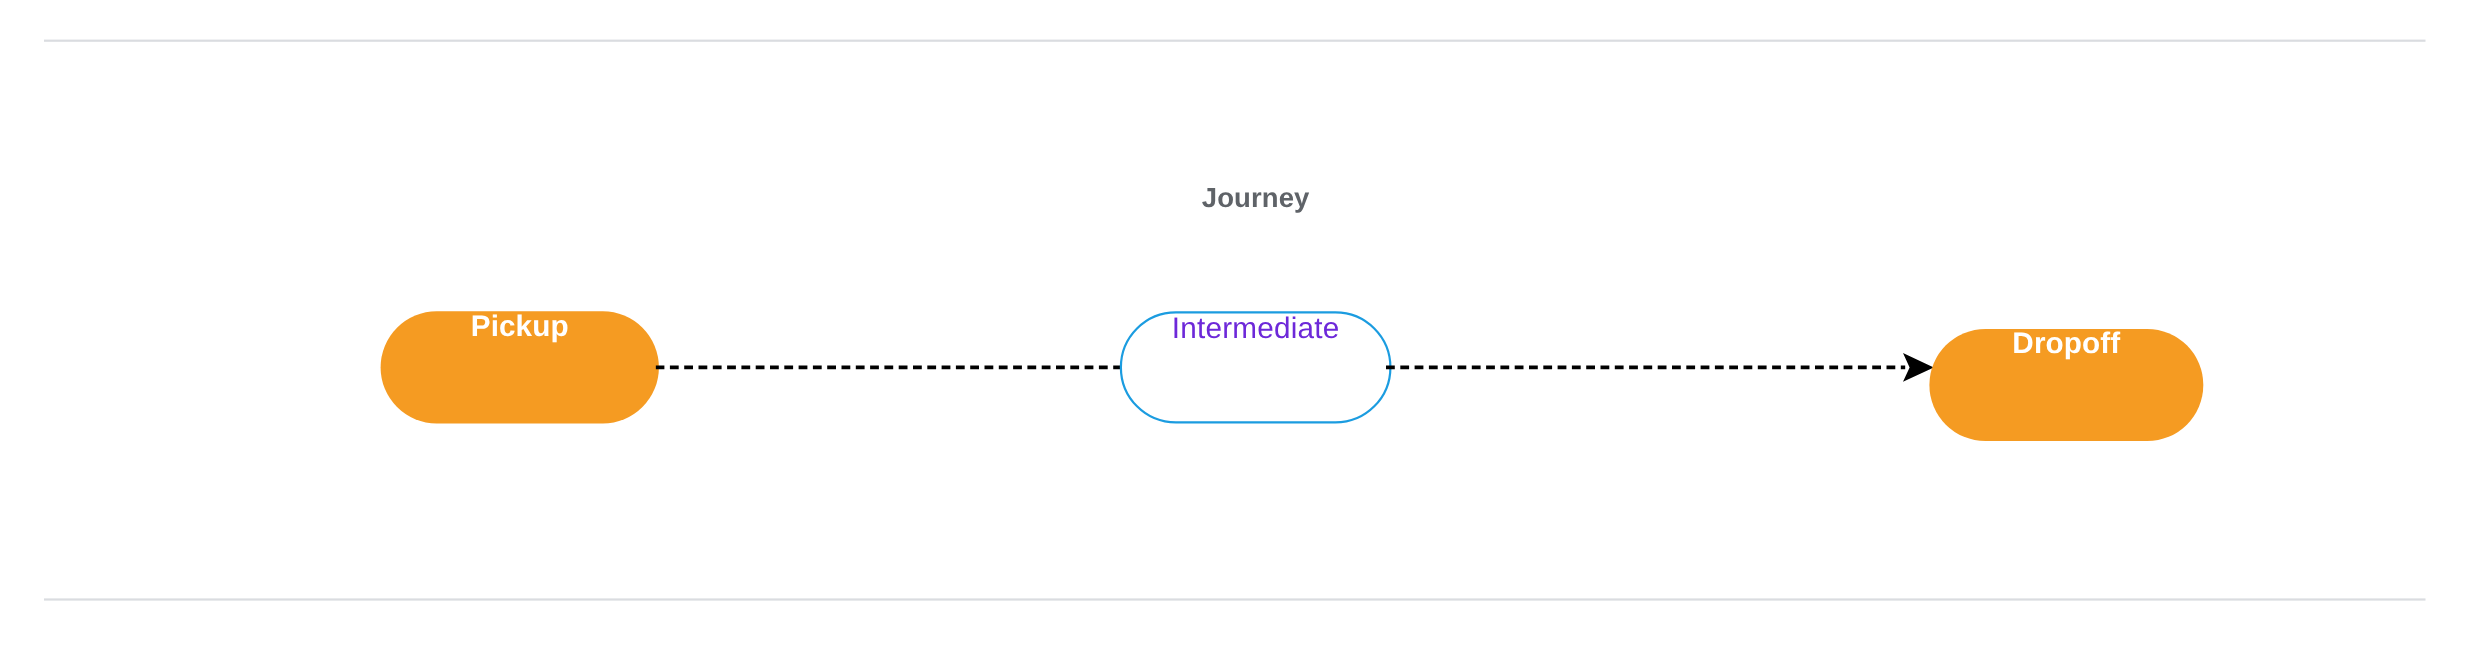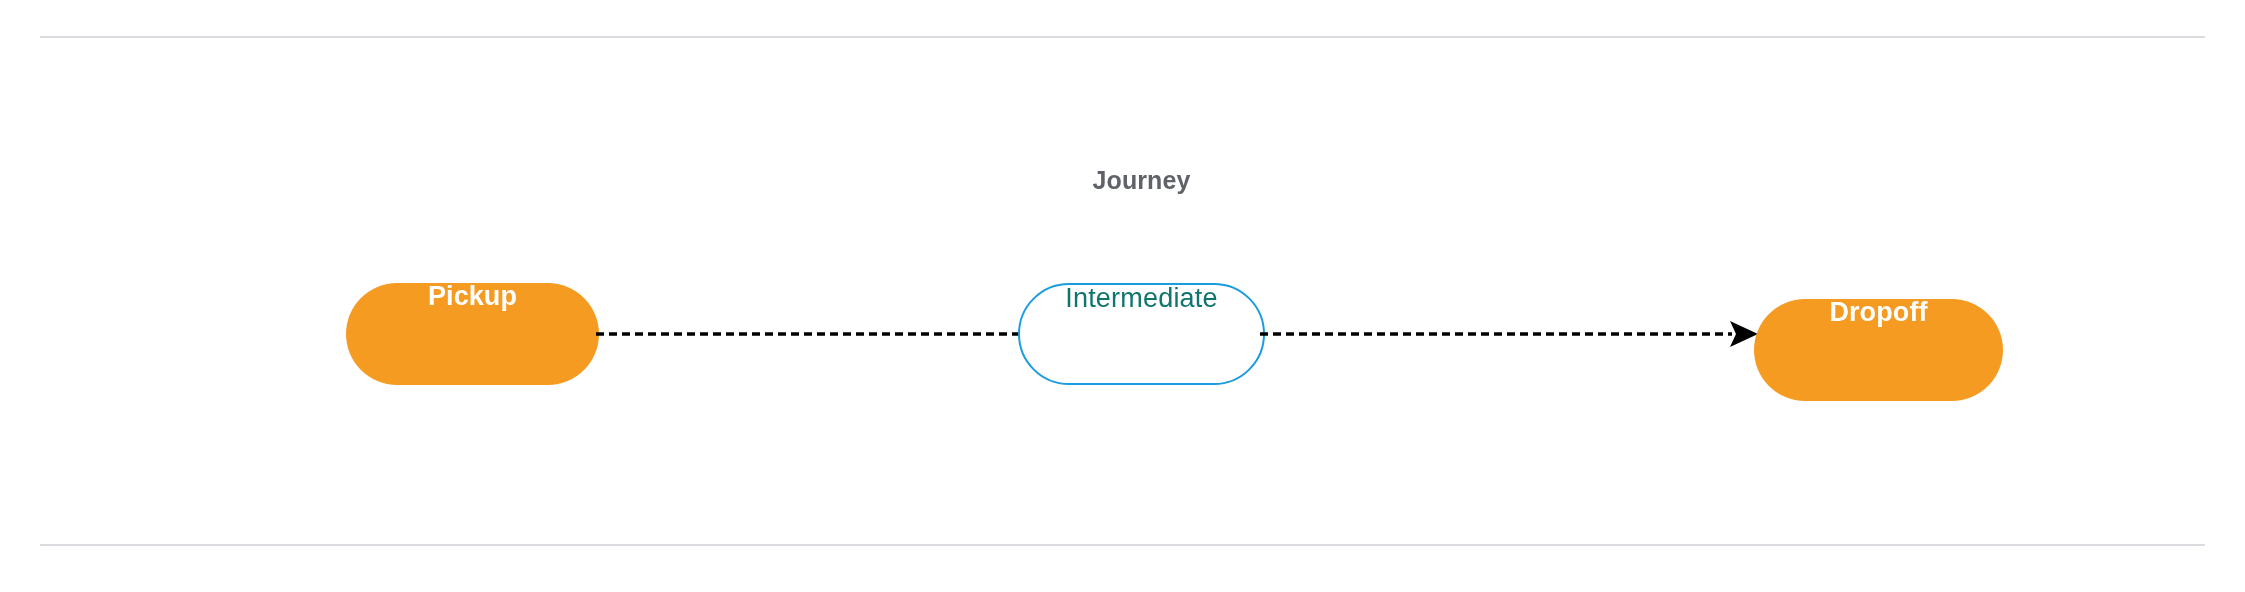--- a/index.html
+++ b/index.html
@@ -89,21 +89,21 @@
     font-size: 27px;
     font-weight: bold;
     letter-spacing: 0.1px;
   }
 
   .node-intermediate {
     background: #ffffff;
     border: 2.5px solid #1b9ce0;
   }
   .node-intermediate .node-label {
-    color: #0f766e;
+    color: #6d28d9;
     font-size: 27px;
     font-weight: normal;
     letter-spacing: 0.2px;
   }
 
   #node-pickup       { left: 346px;  width: 253px; }
   #node-intermediate { left: 1018px; width: 247px; }
   #node-dropoff      { left: 1754px; width: 249px; margin-top: 16px; }
 
   

